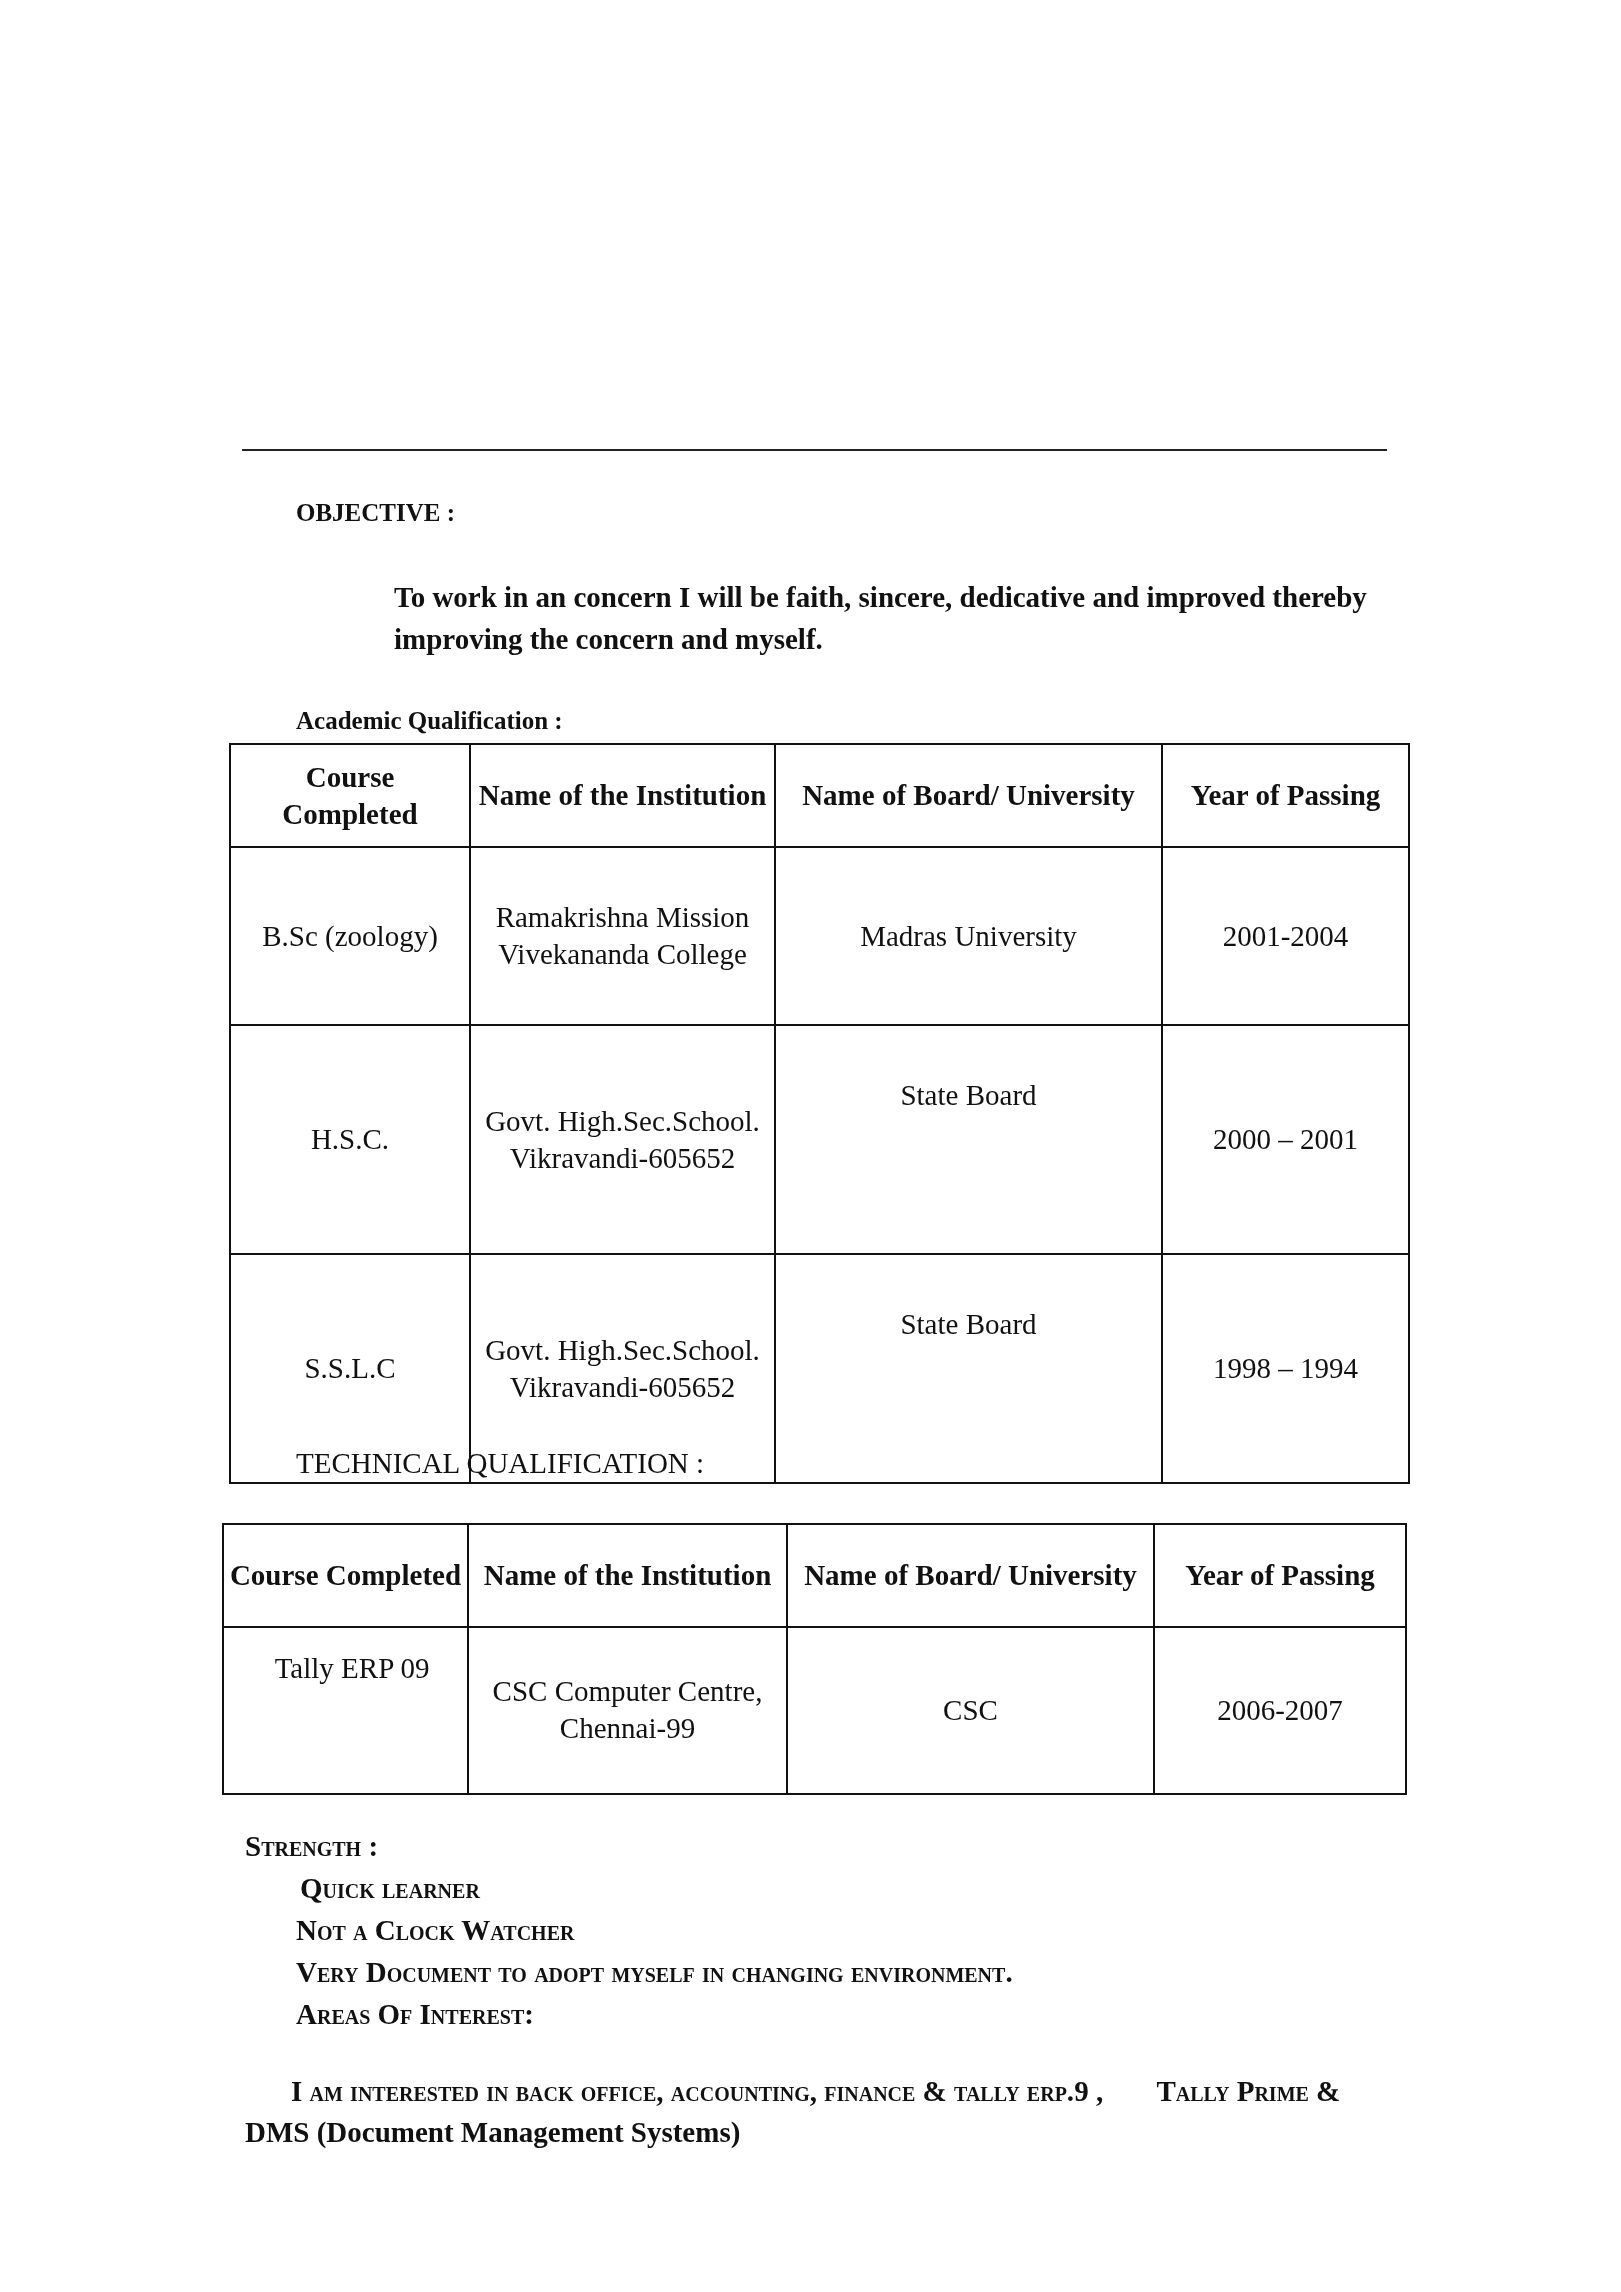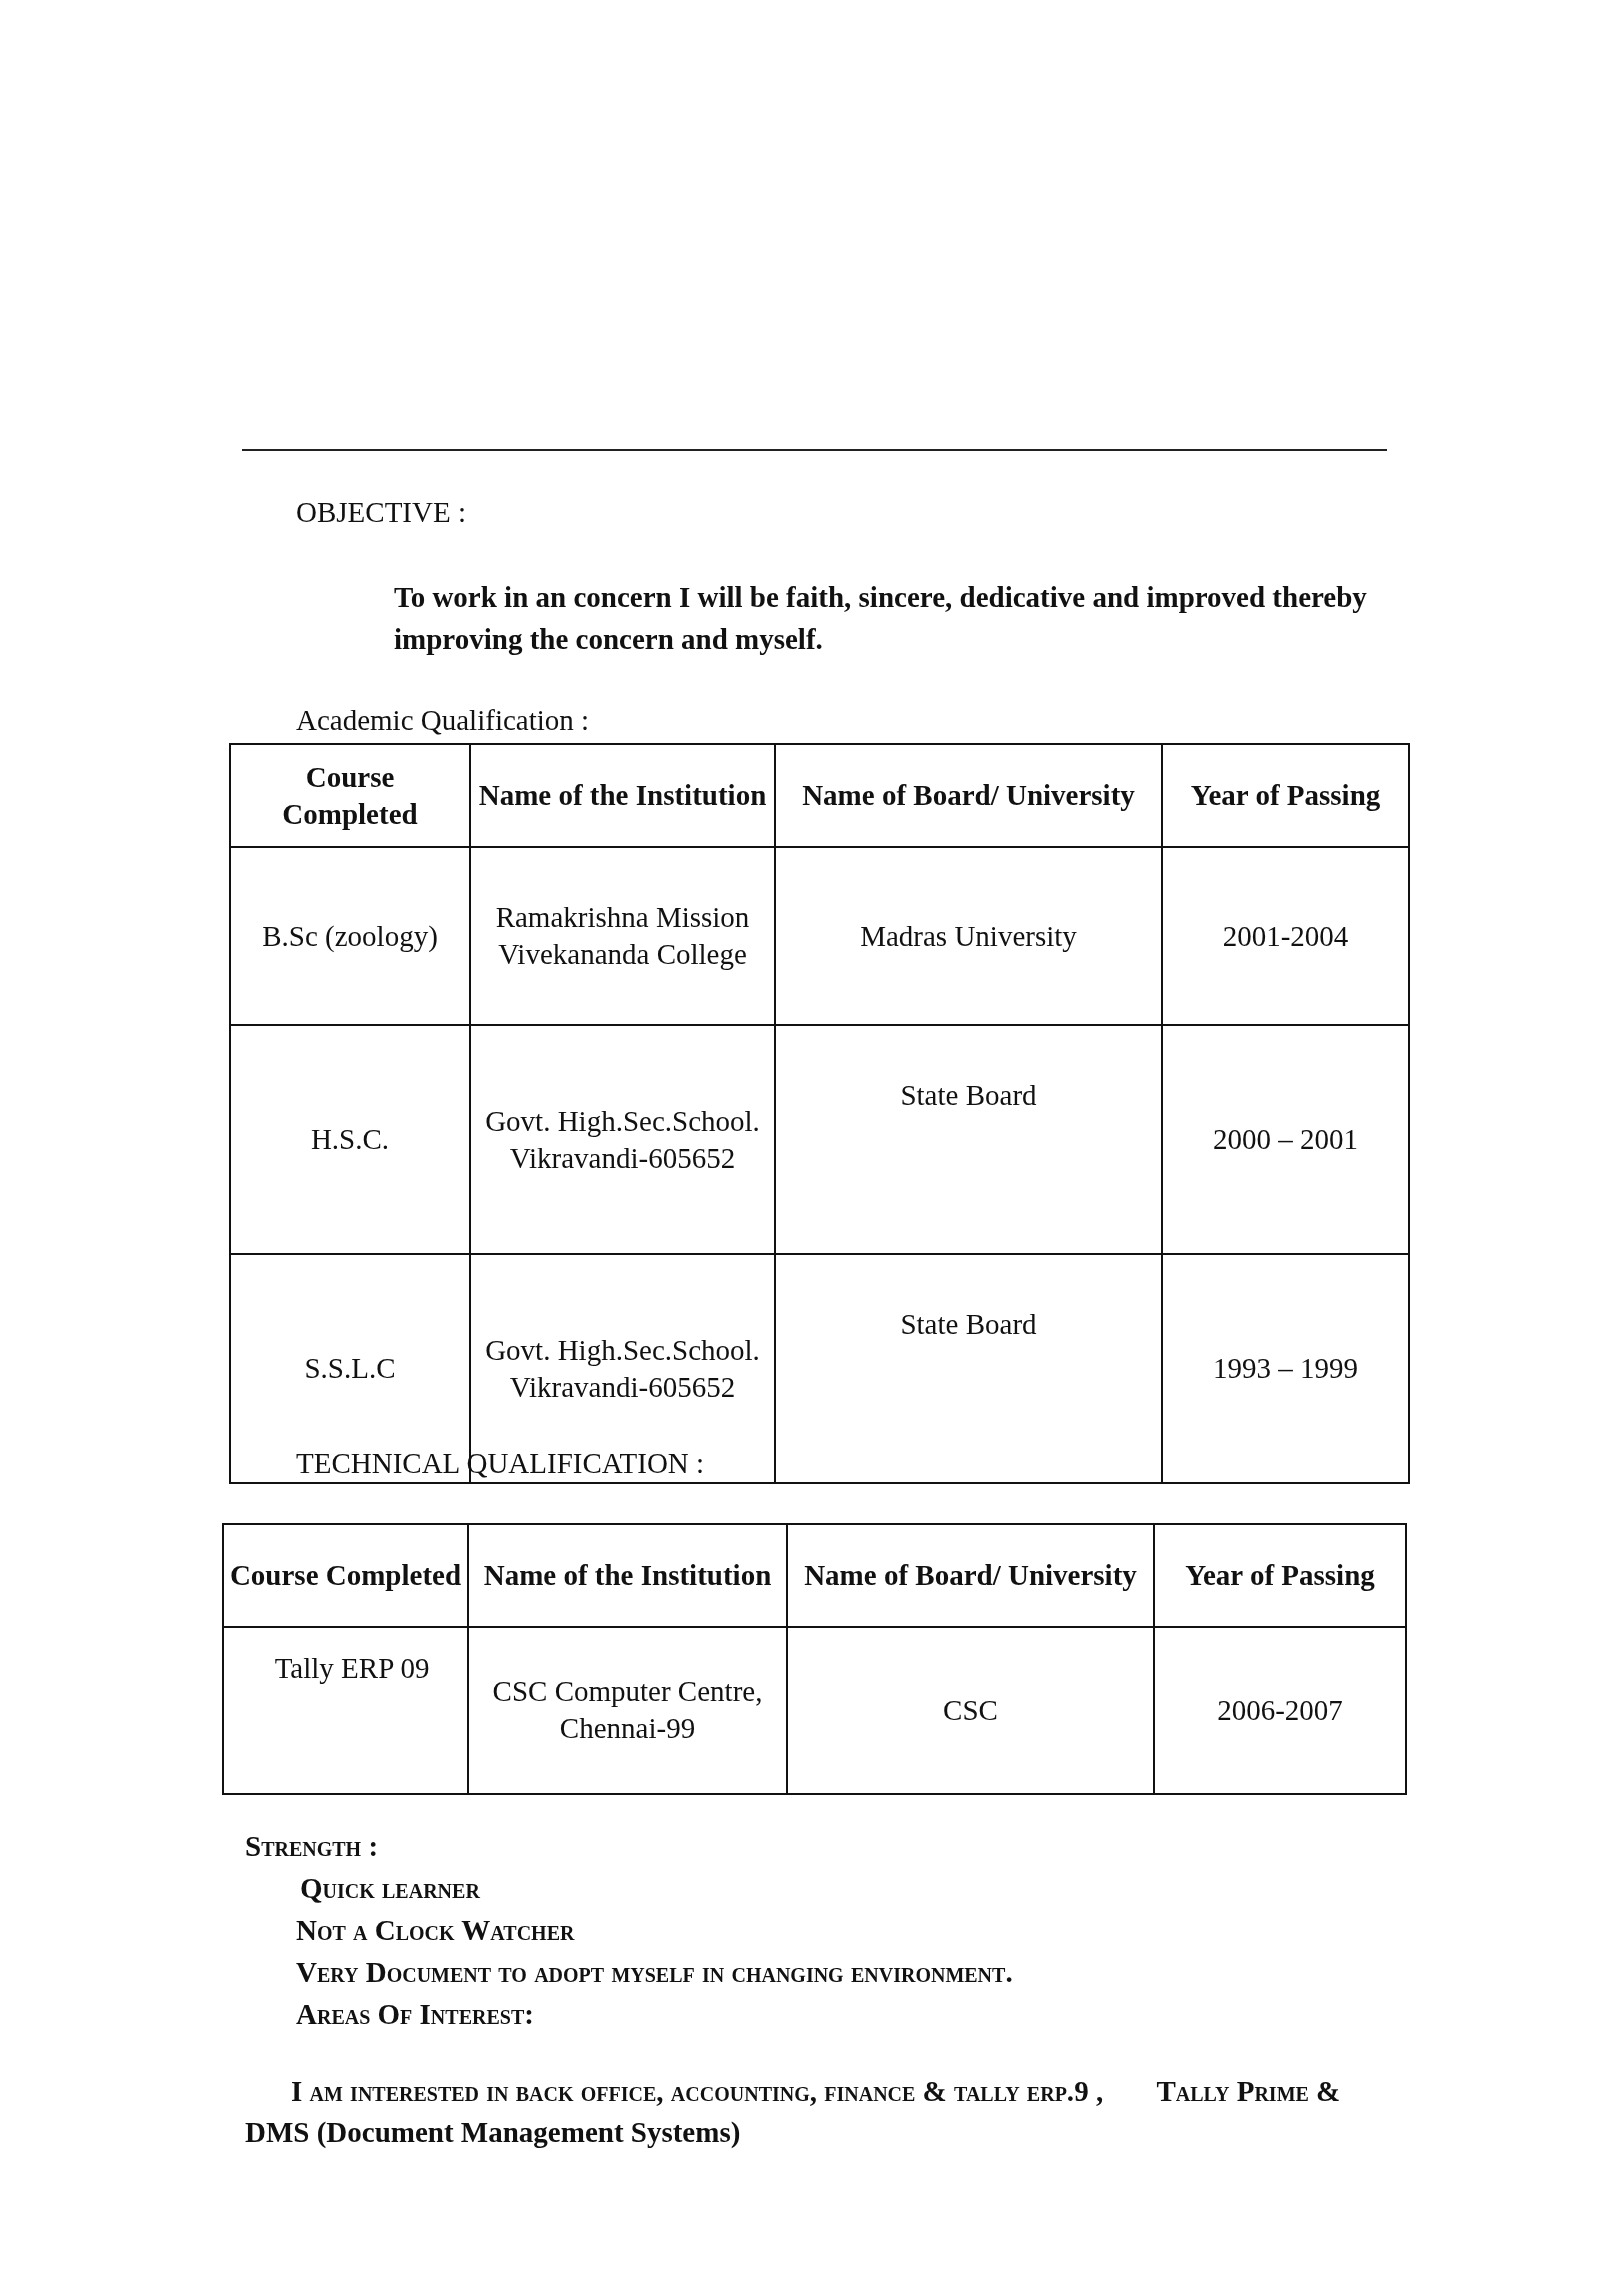--- a/index.html
+++ b/index.html
@@ -18,22 +18,22 @@
     .rule {
       position: absolute;
       left: 242px;
       top: 449px;
       width: 1145px;
       height: 0;
       border-top: 2px solid #222222;
     }
     .heading {
       position: absolute;
-      font-weight: normal;
-      font-size: 29px;
+      font-weight: bold;
+      font-size: 25px;
       line-height: 35px;
       white-space: nowrap;
     }
     .objective-title { left: 296px; top: 495px; }
     .objective-body {
       position: absolute;
       left: 394px;
       top: 576px;
       width: 1010px;
       font-weight: bold;
@@ -137,21 +137,21 @@
     <tr>
       <td>H.S.C.</td>
       <td>Govt. High.Sec.School. Vikravandi-605652</td>
       <td class="top">State Board</td>
       <td>2000 – 2001</td>
     </tr>
     <tr>
       <td>S.S.L.C</td>
       <td>Govt. High.Sec.School. Vikravandi-605652</td>
       <td class="top">State Board</td>
-      <td>1993 – 1999</td>
+      <td>1998 – 1994</td>
     </tr>
   </tbody>
 </table>
 
 <div class="technical-title">TECHNICAL QUALIFICATION  :</div>
 
 <table class="qual" id="technical-table">
   <colgroup>
     <col style="width:245px">
       <col style="width:319px">

